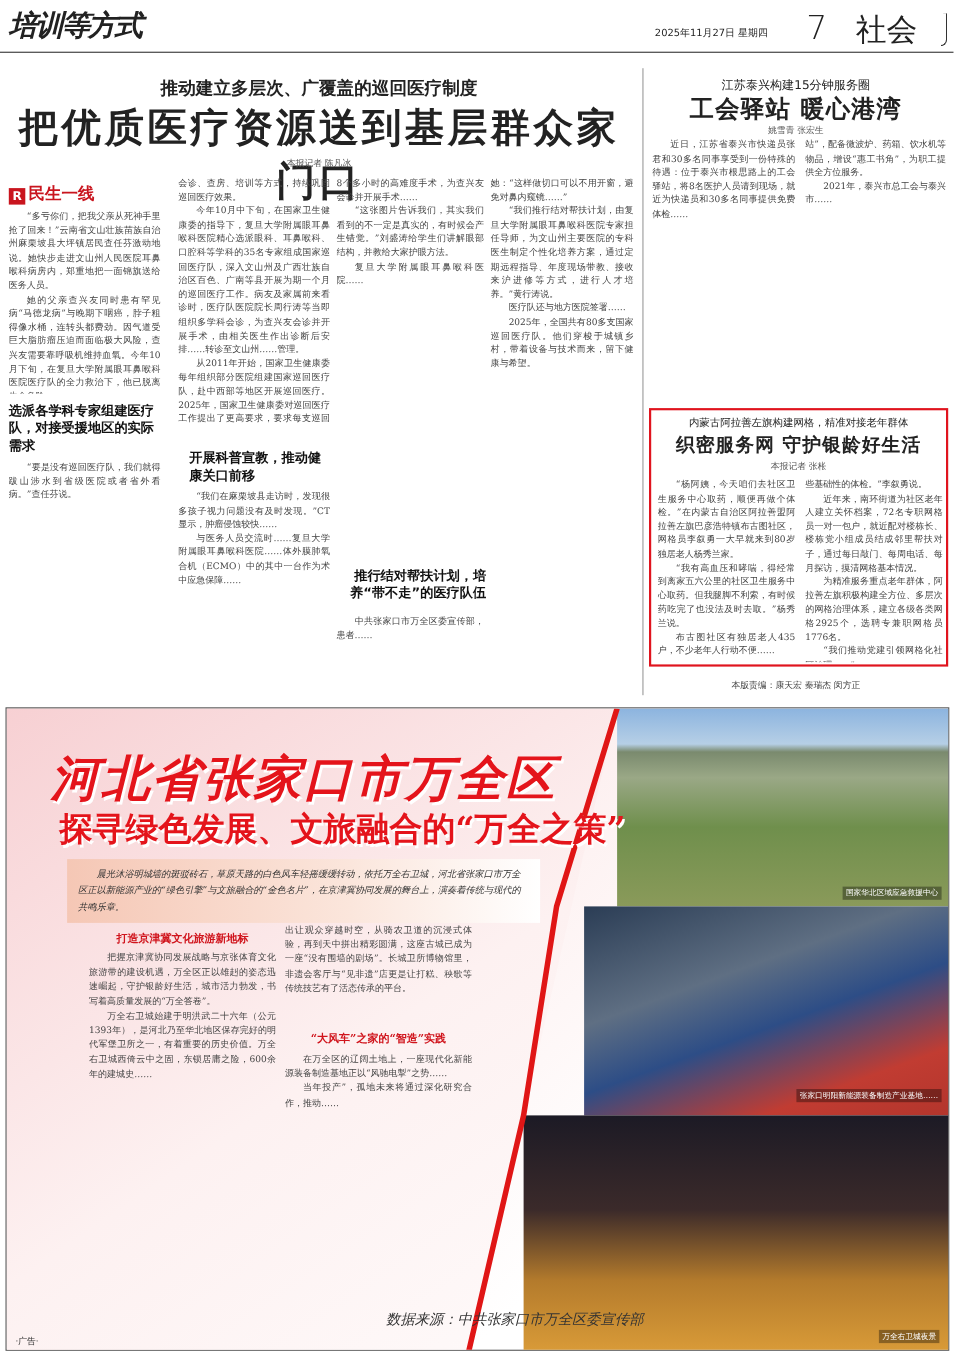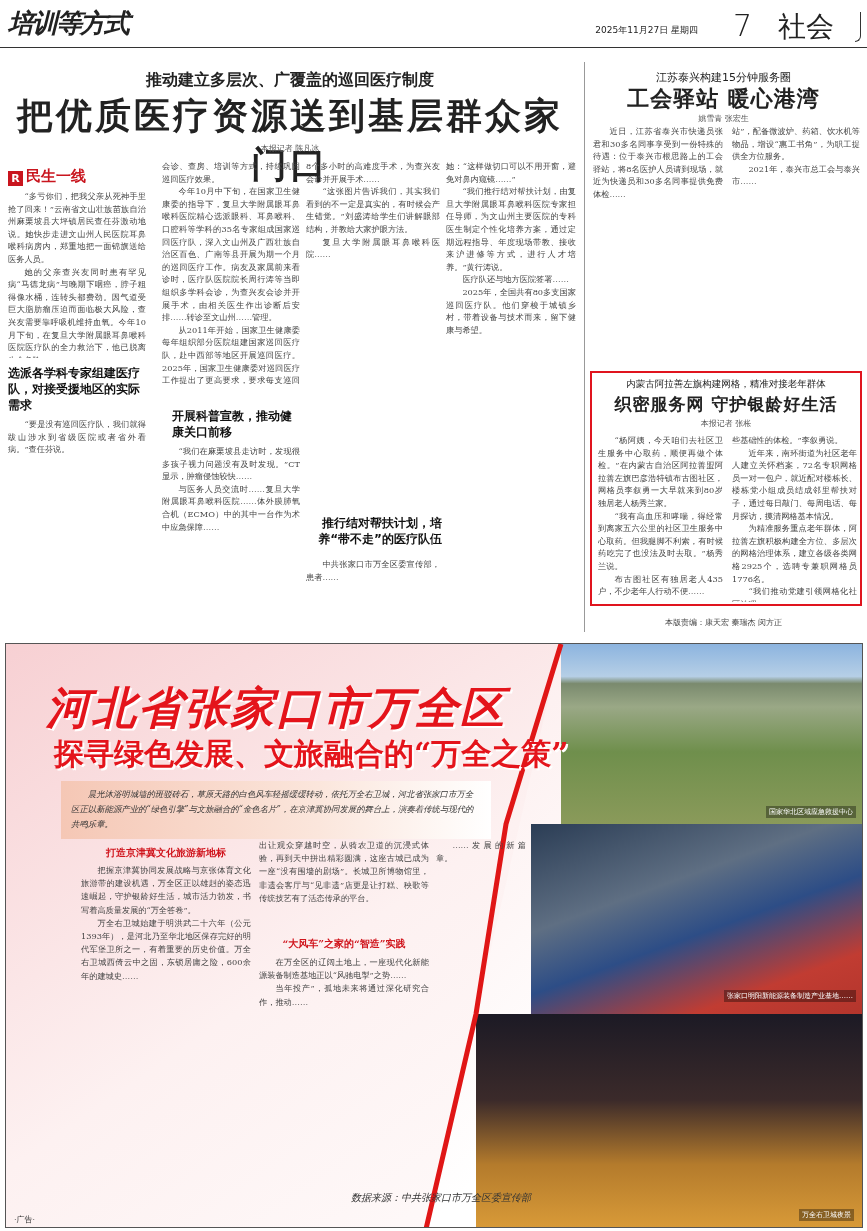--- a/index.html
+++ b/index.html
@@ -33,21 +33,21 @@
 .ad-photo2{position:absolute;left:525px;top:180px;width:333px;height:190px;background:linear-gradient(160deg,#2b3d55 0%,#5f6f83 35%,#2d4d86 55%,#c13c32 80%,#b3352c 100%)}
 .ad-photo3{position:absolute;left:470px;top:370px;width:388px;height:215px;background:linear-gradient(180deg,#1c1a25 0%,#3b2a2a 40%,#b47b2c 70%,#d99b38 100%)}
 .ad-title1{position:absolute;left:40px;top:35px;font-size:44px;font-weight:bold;font-style:italic;color:#e4141b;font-family:"DejaVu Sans",sans-serif;letter-spacing:2px;text-shadow:2px 2px 0 #fff}
 .ad-title2{position:absolute;left:48px;top:90px;font-size:30px;font-weight:bold;color:#e4141b;text-shadow:2px 2px 0 #fff}
 .ad-intro{position:absolute;left:55px;top:137px;width:430px;height:58px;background:linear-gradient(90deg,#f5c7b5 0%,#fbe6dc 60%,#fff 100%);padding:6px 10px;font-size:8.4px;line-height:15px;color:#333;font-style:italic}
 .ad-intro p{text-indent:2em}
 .ad-sub{position:absolute;font-size:10px;font-weight:bold;color:#d0141c;text-align:center}
 .ad-col{position:absolute;font-size:8.2px;line-height:13.2px;color:#444;text-align:justify}
 .ad-col p{text-indent:2em}
 .caption{position:absolute;font-size:7px;color:#fff;background:rgba(0,0,0,.35);padding:1px 3px}
-.ad-source{position:absolute;left:345px;top:547px;font-size:10px;color:#333;font-style:italic}
+.ad-source{position:absolute;left:345px;top:547px;font-size:13px;color:#333;font-style:italic}
 .ad-tag{position:absolute;left:8px;top:570px;font-size:8px;color:#333}
 </style>
 </head>
 <body>
 
 <div class="masthead">
   <div class="logo">培训等方式</div>
   <div class="dateline">2025年11月27日 星期四</div>
   <div class="pagenum">7</div>
   <div class="section">社会</div>
@@ -171,18 +171,15 @@
     <p>万全右卫城始建于明洪武二十六年（公元1393年），是河北乃至华北地区保存完好的明代军堡卫所之一，有着重要的历史价值。万全右卫城西倚云中之固，东锁居庸之险，600余年的建城史……</p>
   </div>
   <div class="ad-col" style="left:253px;top:195px;width:170px;height:80px;overflow:hidden">
     <p style="text-indent:0">出让观众穿越时空，从骑农卫道的沉浸式体验，再到天中拼出精彩圆满，这座古城已成为一座“没有围墙的剧场”。长城卫所博物馆里，非遗会客厅与“见非遗”店更是让打糕、秧歌等传统技艺有了活态传承的平台。</p>
   </div>
   <div class="ad-sub" style="left:253px;top:293px;width:170px">“大风车”之家的“智造”实践</div>
   <div class="ad-col" style="left:253px;top:312px;width:170px;height:228px;overflow:hidden">
     <p>在万全区的辽阔土地上，一座现代化新能源装备制造基地正以“风驰电掣”之势……</p>
     <p>当年投产”，孤地未来将通过深化研究合作，推动……</p>
   </div>
-  <div class="ad-col" style="left:430px;top:195px;width:90px;height:345px;overflow:hidden">
-    <p>……发展的新篇章。</p>
-  </div>
   <div class="ad-source">数据来源：中共张家口市万全区委宣传部</div>
   <div class="ad-tag">·广告·</div>
 </div>
 
 </body></html>

